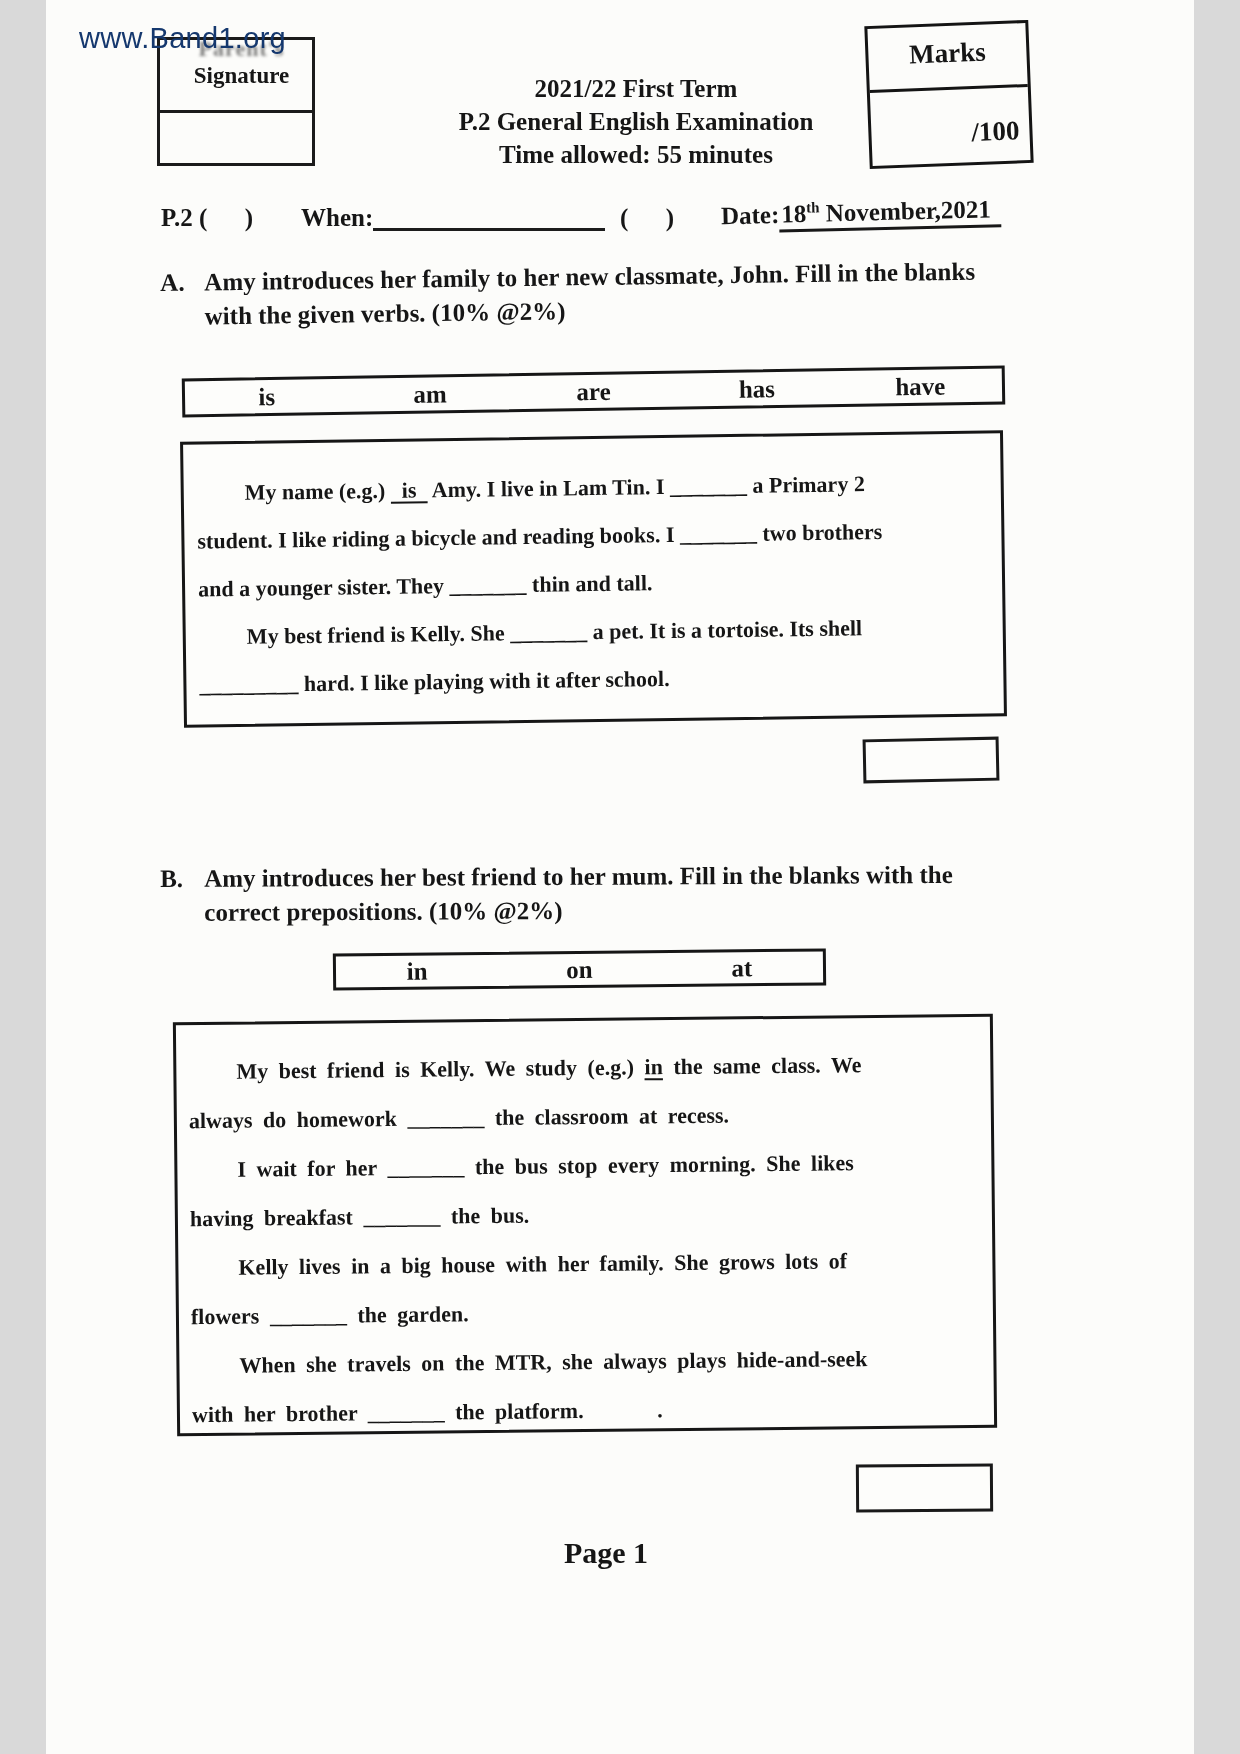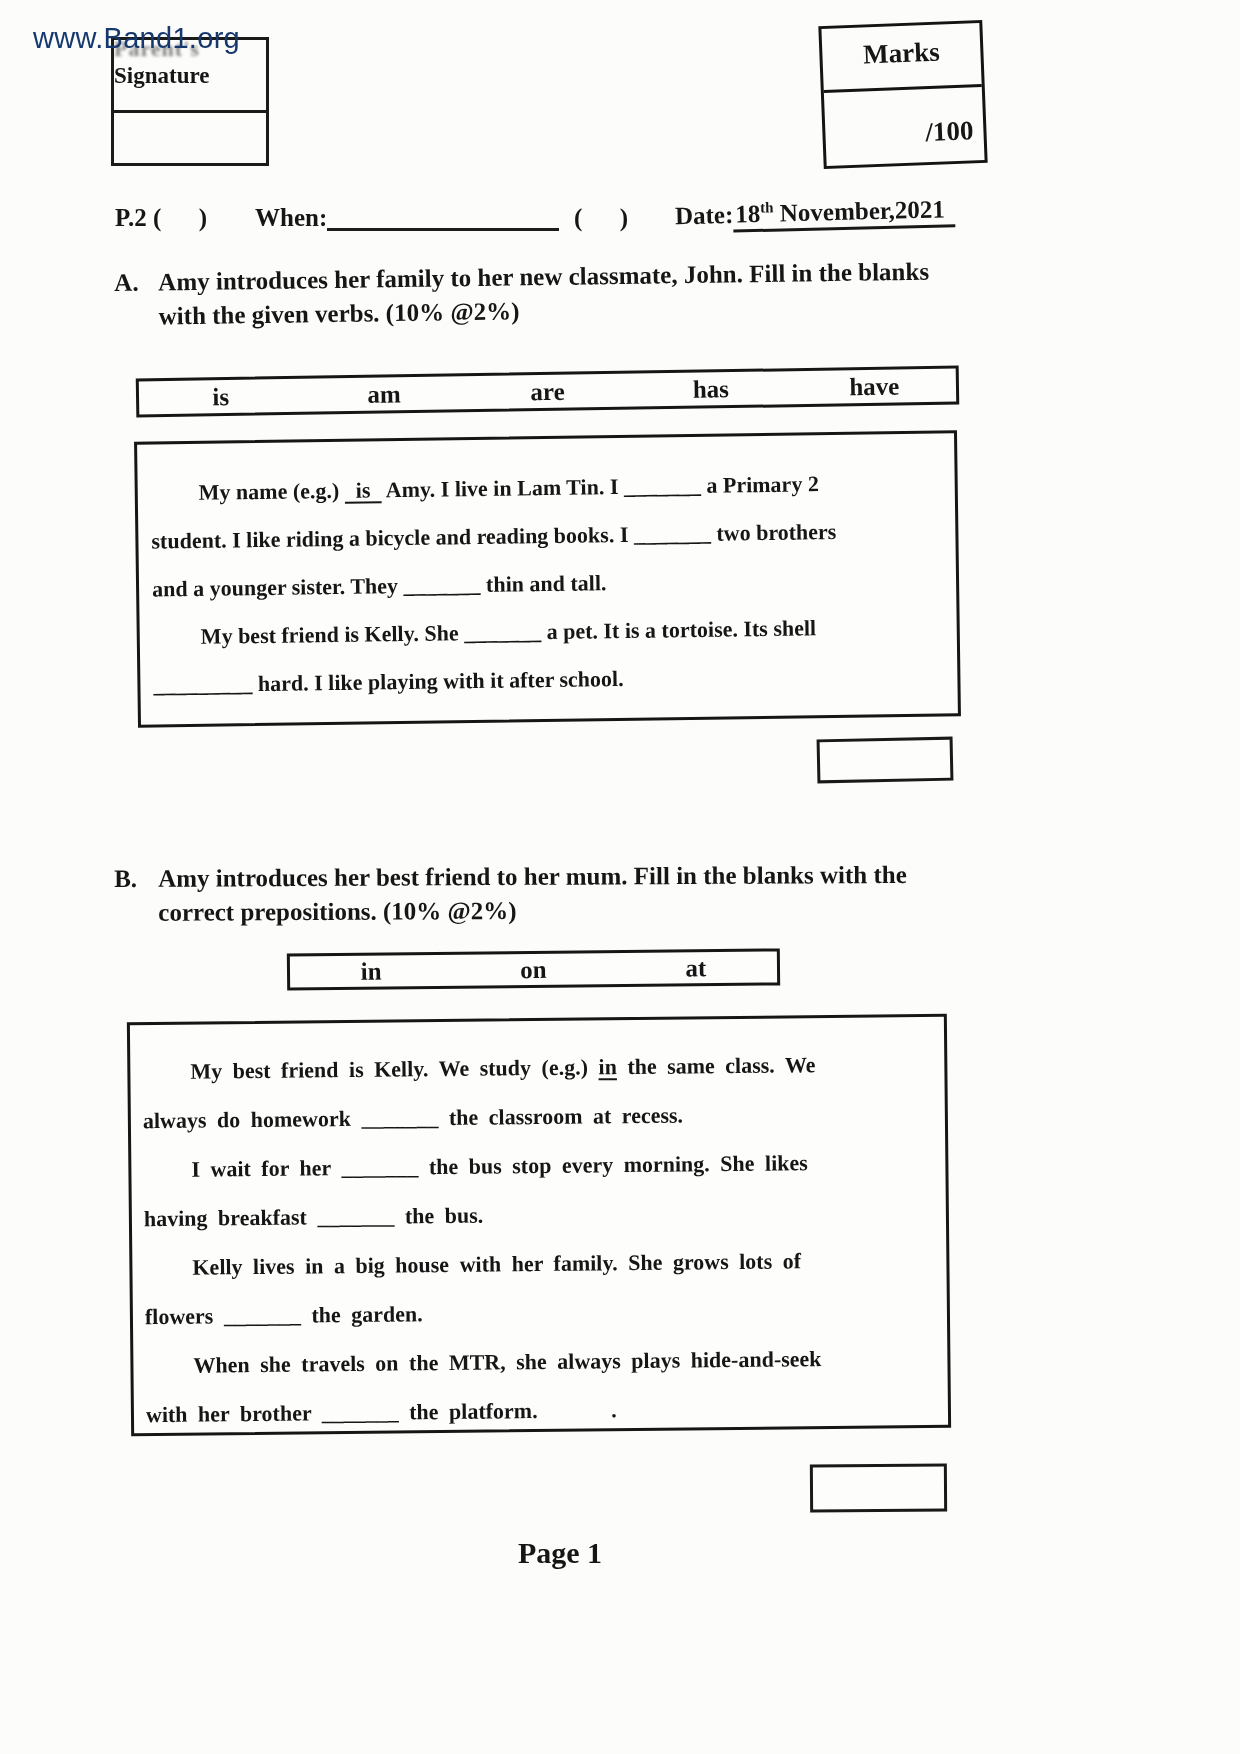--- a/index.html
+++ b/index.html
@@ -1,29 +1,29 @@
 <!DOCTYPE html>
 <html><head>
 <meta charset="utf-8">
 <style>
   * { margin:0; padding:0; box-sizing:border-box; }
   html,body { background:#d9d9d9; }
   .page {
-    position:relative; width:1240px; height:1754px; margin:0 auto;
+    position:relative; width:1148px; height:1754px; margin:0 auto;
     background:#fcfcfa; color:#161616;
     font-family:"Liberation Serif", serif; overflow:hidden;
   }
   .watermark {
     position:absolute; left:33px; top:22px;
     font-family:"Liberation Sans", sans-serif; font-size:29px;
     color:#15386e; letter-spacing:.3px; z-index:5;
   }
   
   .sig-box { position:absolute; left:111px; top:37px; width:158px; height:129px; border:3px solid #1b1b1b; }
-  .sig-top { height:73px; border-bottom:3px solid #1b1b1b; overflow:hidden; font-weight:700; }
+  .sig-top { height:73px; border-bottom:3px solid #1b1b1b; overflow:hidden; text-align:center; font-weight:700;padding-left:11px; }
   .sig-line1 { font-size:22px; margin-top:-4px; filter:blur(1.6px); opacity:.55; letter-spacing:1px; }
   .sig-line2 { font-size:23px; margin-top:1px; }
   
   .title-block { position:absolute; left:330px; top:72px; width:520px; text-align:center; font-size:25px; font-weight:700; line-height:33px; }
   
   .marks-box { position:absolute; left:821px; top:23px; width:164px; height:143px; border:3px solid #141414; transform:rotate(-2.2deg); background:#fcfcfa; }
   .marks-label { height:64px; border-bottom:3px solid #141414; text-align:center; font-size:27px; font-weight:700; padding-top:12px; }
   .marks-total { text-align:right; font-size:27px; font-weight:700; padding:28px 10px 0 0; }
   
   .info-line { position:absolute; left:115px; top:196px; width:1060px; height:48px; font-size:25px; font-weight:700; }
@@ -70,20 +70,25 @@
   <div class="watermark">www.Band1.org</div>
 
   <div class="sig-box">
     <div class="sig-top">
       <div class="sig-line1">Parent's</div>
       <div class="sig-line2">Signature</div>
     </div>
     <div class="sig-bottom"></div>
   </div>
 
+  <div class="title-block">
+    <div>2021/22 First Term</div>
+    <div>P.2 General English Examination</div>
+    <div>Time allowed: 55 minutes</div>
+  </div>
 
   <div class="marks-box">
     <div class="marks-label">Marks</div>
     <div class="marks-total">/100</div>
   </div>
 
   <div class="info-line">
     <span class="info-class">P.2 (&nbsp;&nbsp;&nbsp;&nbsp;&nbsp;&nbsp;)</span>
     <span class="info-name"><span>When:</span><span class="name-blank"></span></span>
     <span class="info-paren">(&nbsp;&nbsp;&nbsp;&nbsp;&nbsp;&nbsp;)</span>

